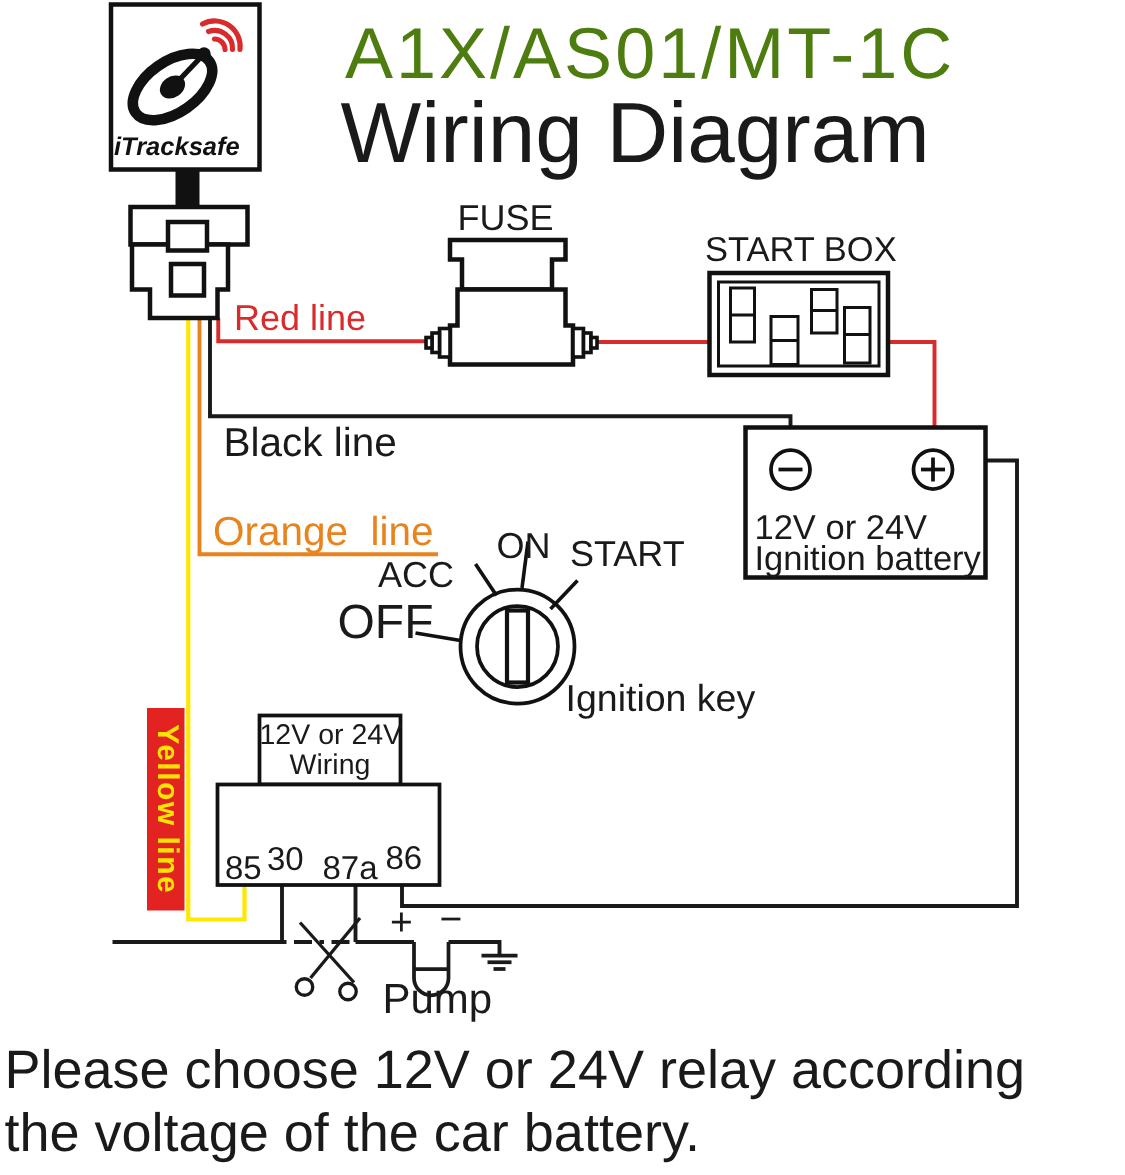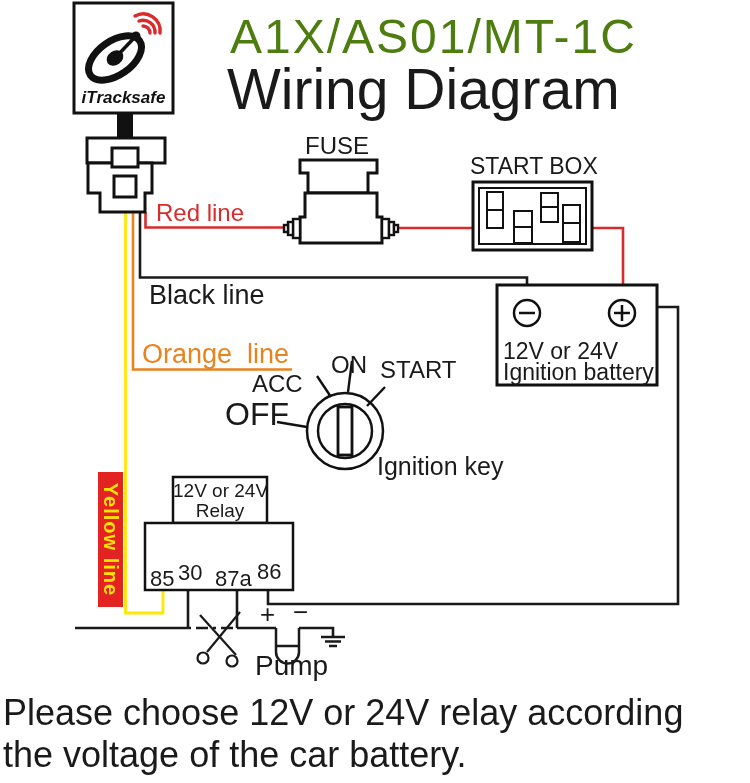--- a/index.html
+++ b/index.html
@@ -12,21 +12,21 @@
   .blue{color:#4d7c0f;}
   .red{color:#D92B2B;}
   .orange{color:#E8831D;}
   .yellow-tag{
     position:absolute;left:43px;top:527px;width:135px;height:25px;
     background:#E32222;color:#FFE400;font-weight:bold;font-size:20px;
     display:flex;align-items:center;justify-content:center;
     transform:rotate(90deg);letter-spacing:1px;
   }
   .brand{
-    position:absolute;left:76px;top:88px;width:95px;text-align:center;
+    position:absolute;left:76px;top:88px;width:95px;
     font-size:17px;font-weight:bold;font-style:italic;color:#111;
   }
 </style>
 </head>
 <body>
 
 <div id="canvas">
 
   <svg width="750" height="783" viewBox="0 0 750 783">
 
@@ -176,21 +176,21 @@
   <div class="lbl" style="left:252px;top:371px;font-size:24px;">ACC</div>
   <div class="lbl" style="left:225px;top:398px;font-size:32px;">OFF</div>
   <div class="lbl" style="left:377px;top:453px;font-size:25px;">Ignition key</div>
 
   <div class="lbl" style="left:503px;top:339px;font-size:23px;">12V or 24V</div>
   <div class="lbl" style="left:503px;top:360px;font-size:23px;">Ignition battery</div>
 
   <div class="yellow-tag">Yellow line</div>
 
   <div class="lbl" style="left:173px;top:481px;width:94px;text-align:center;font-size:19px;">12V or 24V</div>
-  <div class="lbl" style="left:173px;top:501px;width:94px;text-align:center;font-size:19px;">Relay</div>
+  <div class="lbl" style="left:173px;top:501px;width:94px;text-align:center;font-size:19px;">Wiring</div>
 
   <div class="lbl" style="left:150px;top:567px;font-size:22px;">85</div>
   <div class="lbl" style="left:178px;top:561px;font-size:22px;">30</div>
   <div class="lbl" style="left:215px;top:567px;font-size:22px;">87a</div>
   <div class="lbl" style="left:257px;top:560px;font-size:22px;">86</div>
 
   <div class="lbl" style="left:260px;top:601px;font-size:26px;">+</div>
   <div class="lbl" style="left:293px;top:599px;font-size:26px;">−</div>
   <div class="lbl" style="left:255px;top:651px;font-size:28px;">Pump</div>
 

